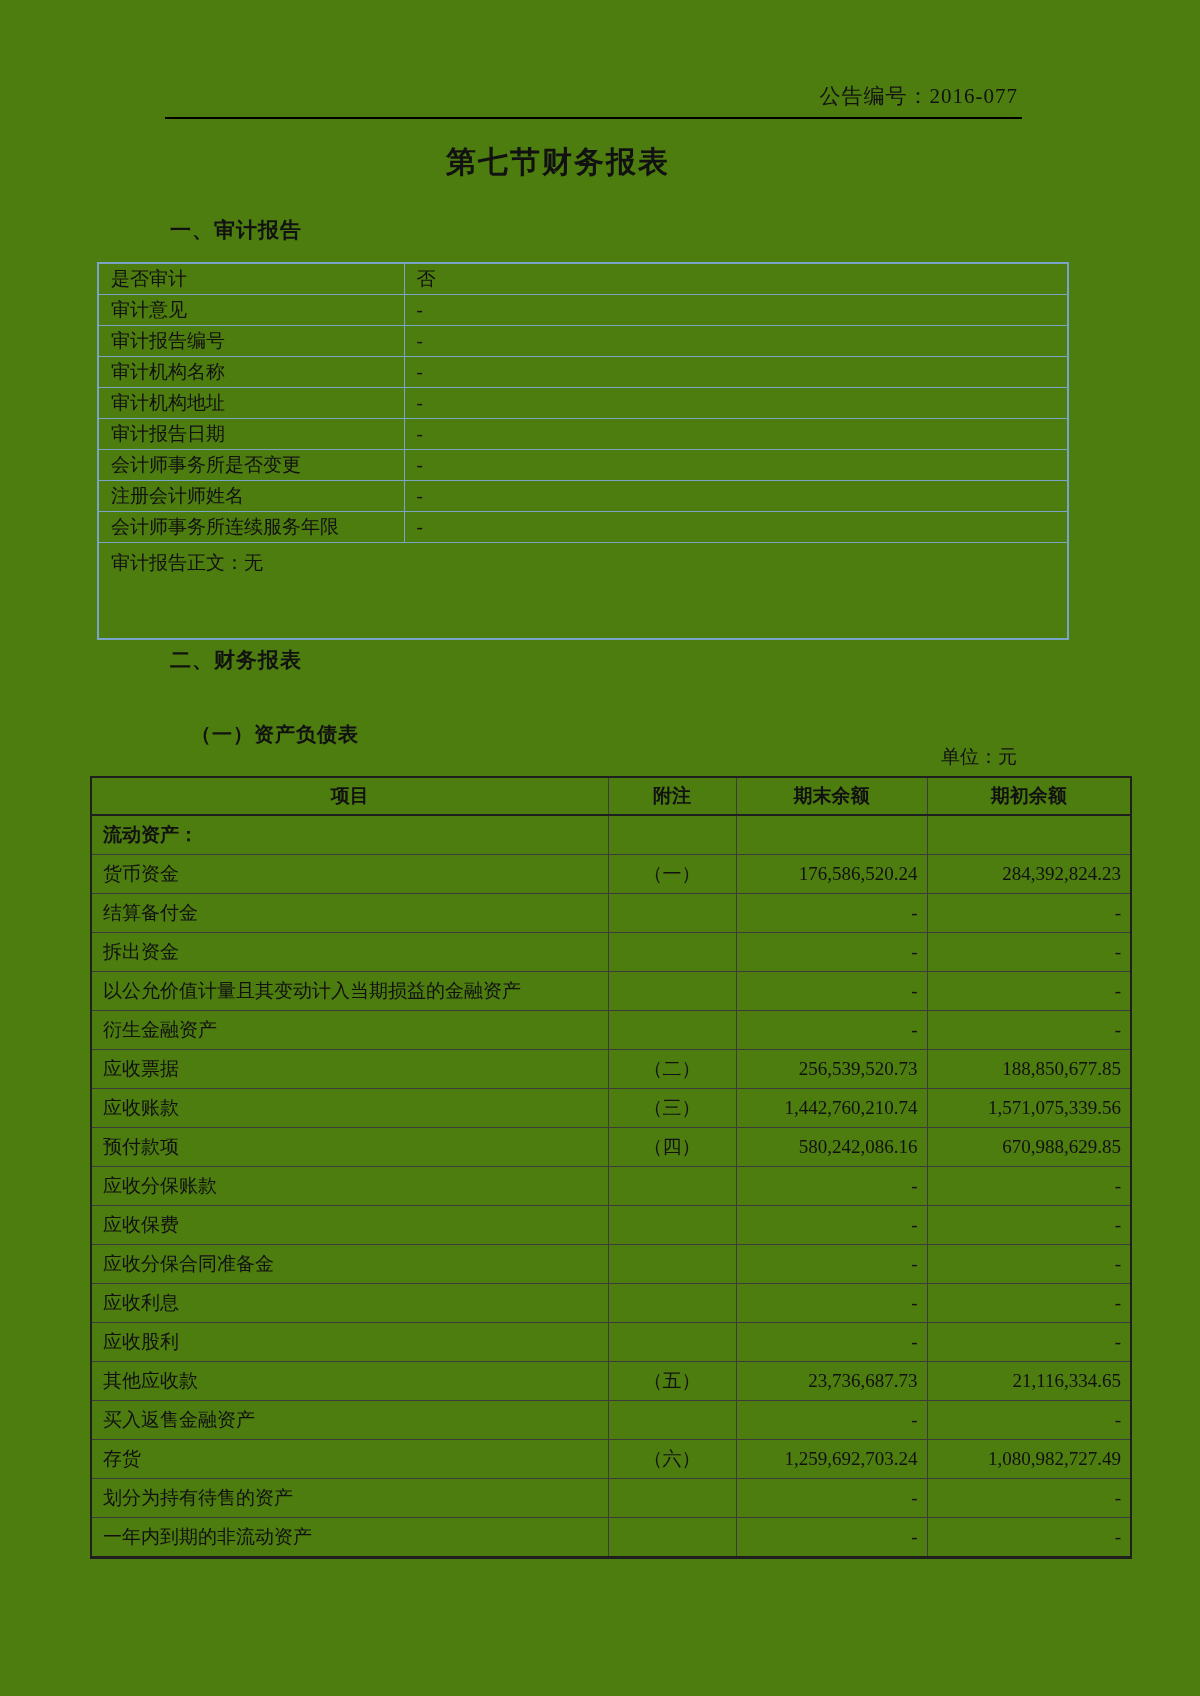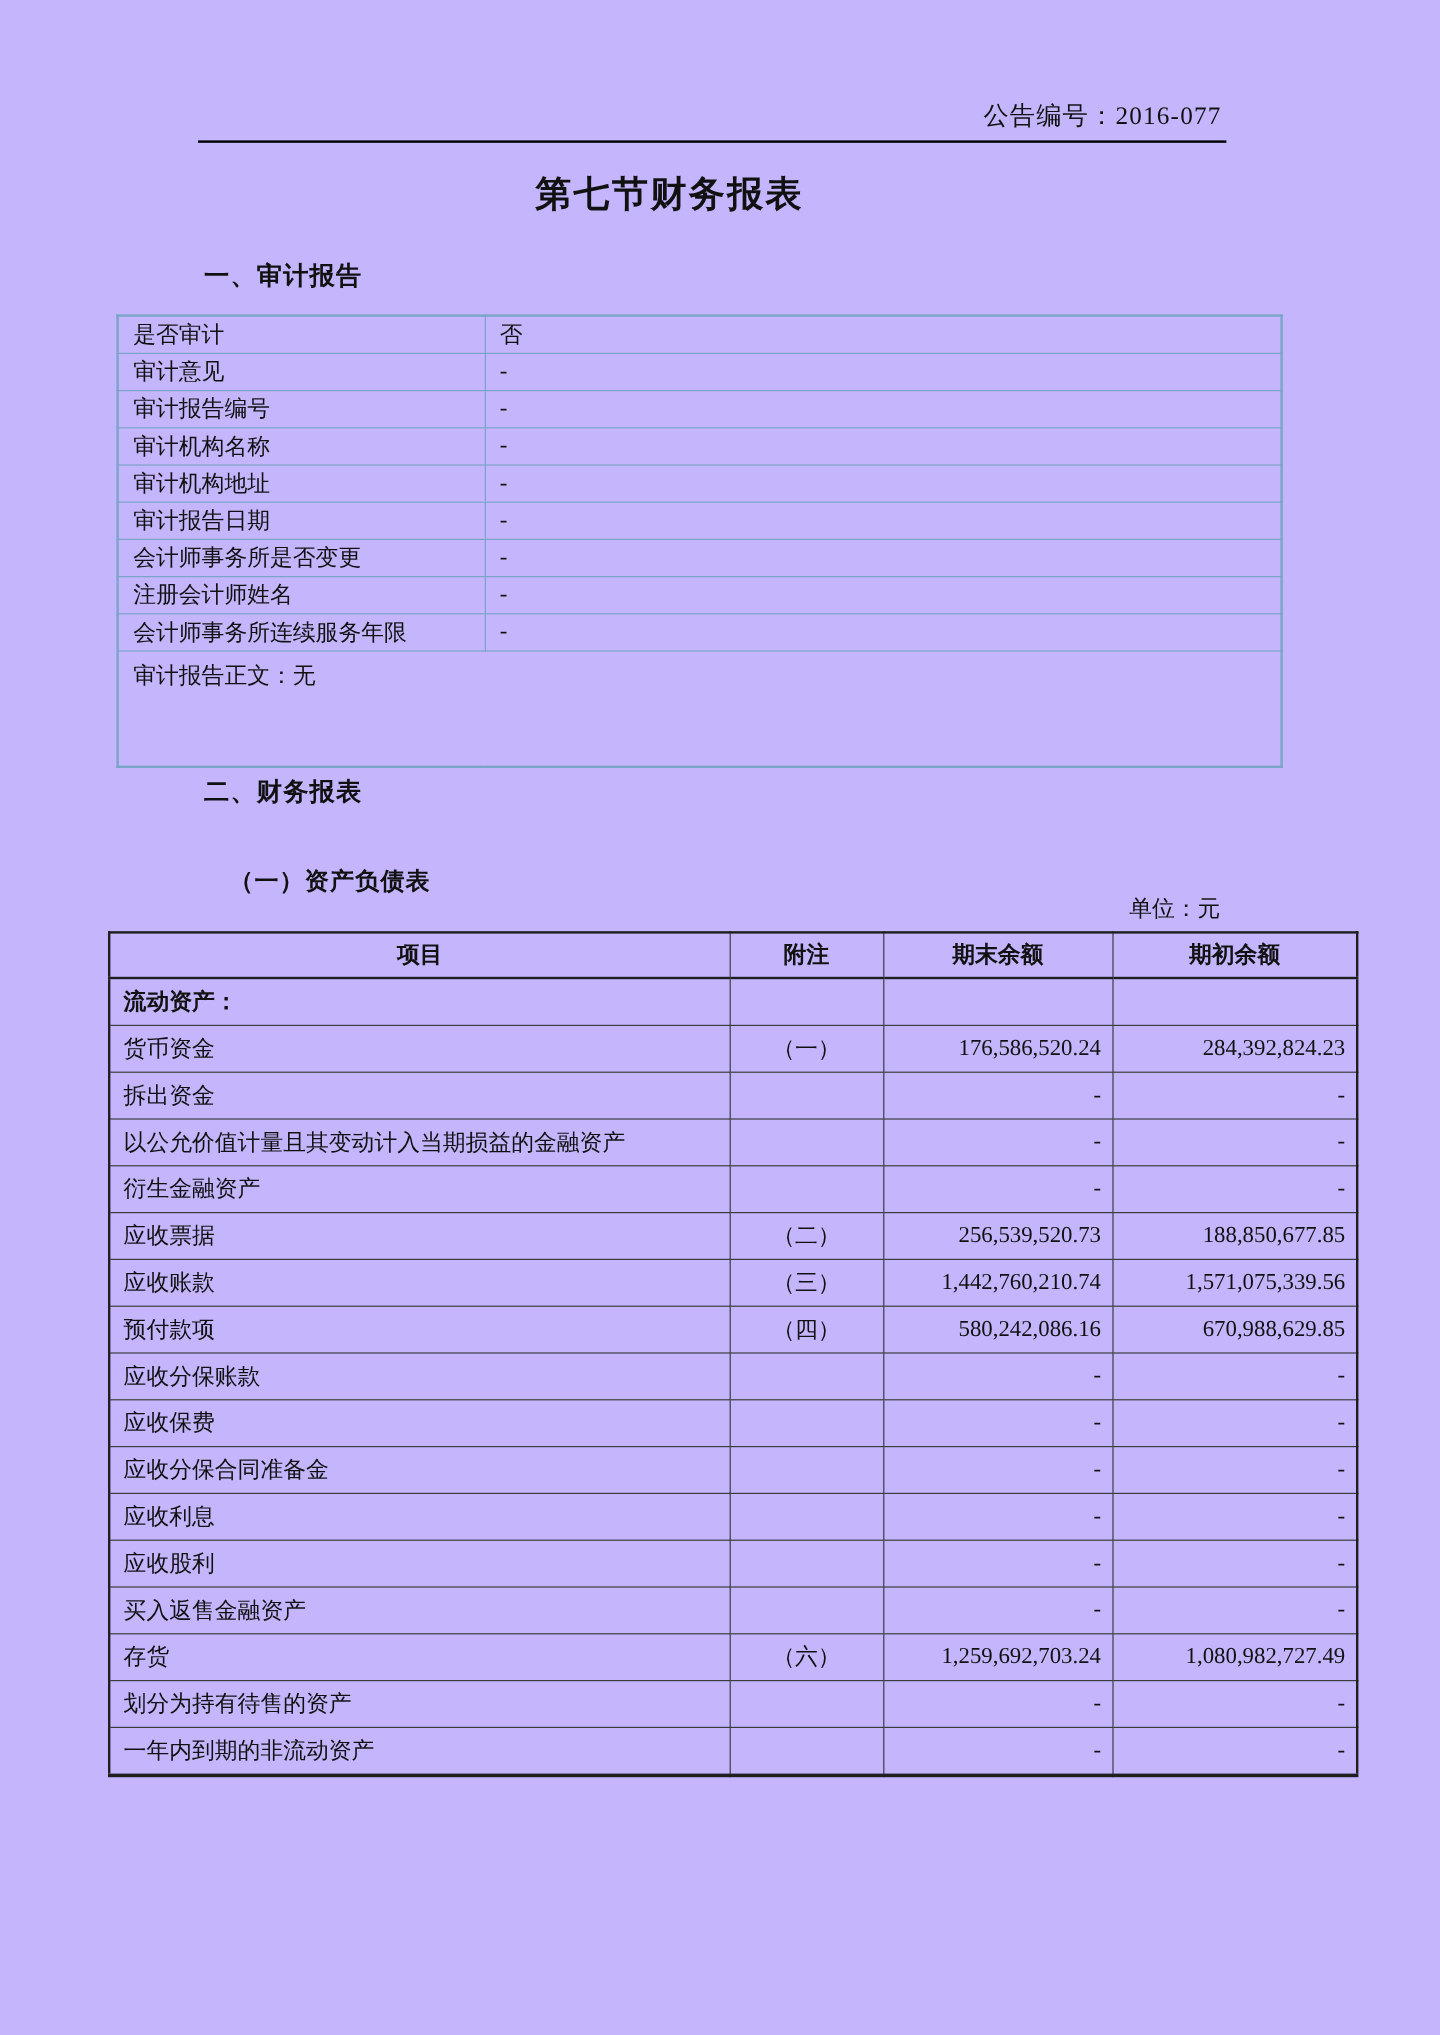--- a/index.html
+++ b/index.html
@@ -1,17 +1,17 @@
 <!DOCTYPE html>
 <html><head>
 <meta charset="utf-8">
 <style>
   html,body{margin:0;padding:0;width:1200px;height:1696px;background:#ffffff;
     font-family:"Liberation Serif","DejaVu Serif",serif;color:#111;}
-  .page{position:relative;width:1200px;height:1696px;overflow:hidden;background:#c4b5fd;}
+  .page{position:relative;width:1200px;height:1696px;overflow:hidden;background:#4d7c0f;}
   .doc-header{position:absolute;top:82px;left:0;right:182px;text-align:right;
     font-size:21px;letter-spacing:1px;font-weight:500;}
   .header-rule{position:absolute;top:117px;left:165px;width:857px;border-top:2.5px solid #000;height:0;}
   .doc-title{position:absolute;top:142px;left:1px;width:1114px;text-align:center;
     font-size:30px;font-weight:bold;margin:0;letter-spacing:2px;}
   .h-audit{position:absolute;top:216px;left:170px;font-size:21px;font-weight:bold;margin:0;letter-spacing:1px;}
   .audit-table{position:absolute;top:262px;left:97px;width:972px;border-collapse:collapse;
     border:2px solid #7AA5C8;table-layout:fixed;}
   .audit-table td{border:1px solid #7AA5C8;height:30px;font-size:19px;padding:0 6px 0 12px;
     overflow:hidden;white-space:nowrap;}
@@ -114,20 +114,26 @@
           <td class="c-num"></td>
           <td class="c-num"></td>
         </tr>
         <tr>
           <td class="c-item">货币资金</td>
           <td class="c-note">（一）</td>
           <td class="c-num">176,586,520.24</td>
           <td class="c-num">284,392,824.23</td>
         </tr>
         <tr>
+          <td class="c-item">结算备付金</td>
+          <td class="c-note"></td>
+          <td class="c-num">-</td>
+          <td class="c-num">-</td>
+        </tr>
+        <tr>
           <td class="c-item">拆出资金</td>
           <td class="c-note"></td>
           <td class="c-num">-</td>
           <td class="c-num">-</td>
         </tr>
         <tr>
           <td class="c-item">以公允价值计量且其变动计入当期损益的金融资产</td>
           <td class="c-note"></td>
           <td class="c-num">-</td>
           <td class="c-num">-</td>
@@ -180,20 +186,26 @@
           <td class="c-num">-</td>
           <td class="c-num">-</td>
         </tr>
         <tr>
           <td class="c-item">应收股利</td>
           <td class="c-note"></td>
           <td class="c-num">-</td>
           <td class="c-num">-</td>
         </tr>
         <tr>
+          <td class="c-item">其他应收款</td>
+          <td class="c-note">（五）</td>
+          <td class="c-num">23,736,687.73</td>
+          <td class="c-num">21,116,334.65</td>
+        </tr>
+        <tr>
           <td class="c-item">买入返售金融资产</td>
           <td class="c-note"></td>
           <td class="c-num">-</td>
           <td class="c-num">-</td>
         </tr>
         <tr>
           <td class="c-item">存货</td>
           <td class="c-note">（六）</td>
           <td class="c-num">1,259,692,703.24</td>
           <td class="c-num">1,080,982,727.49</td>

